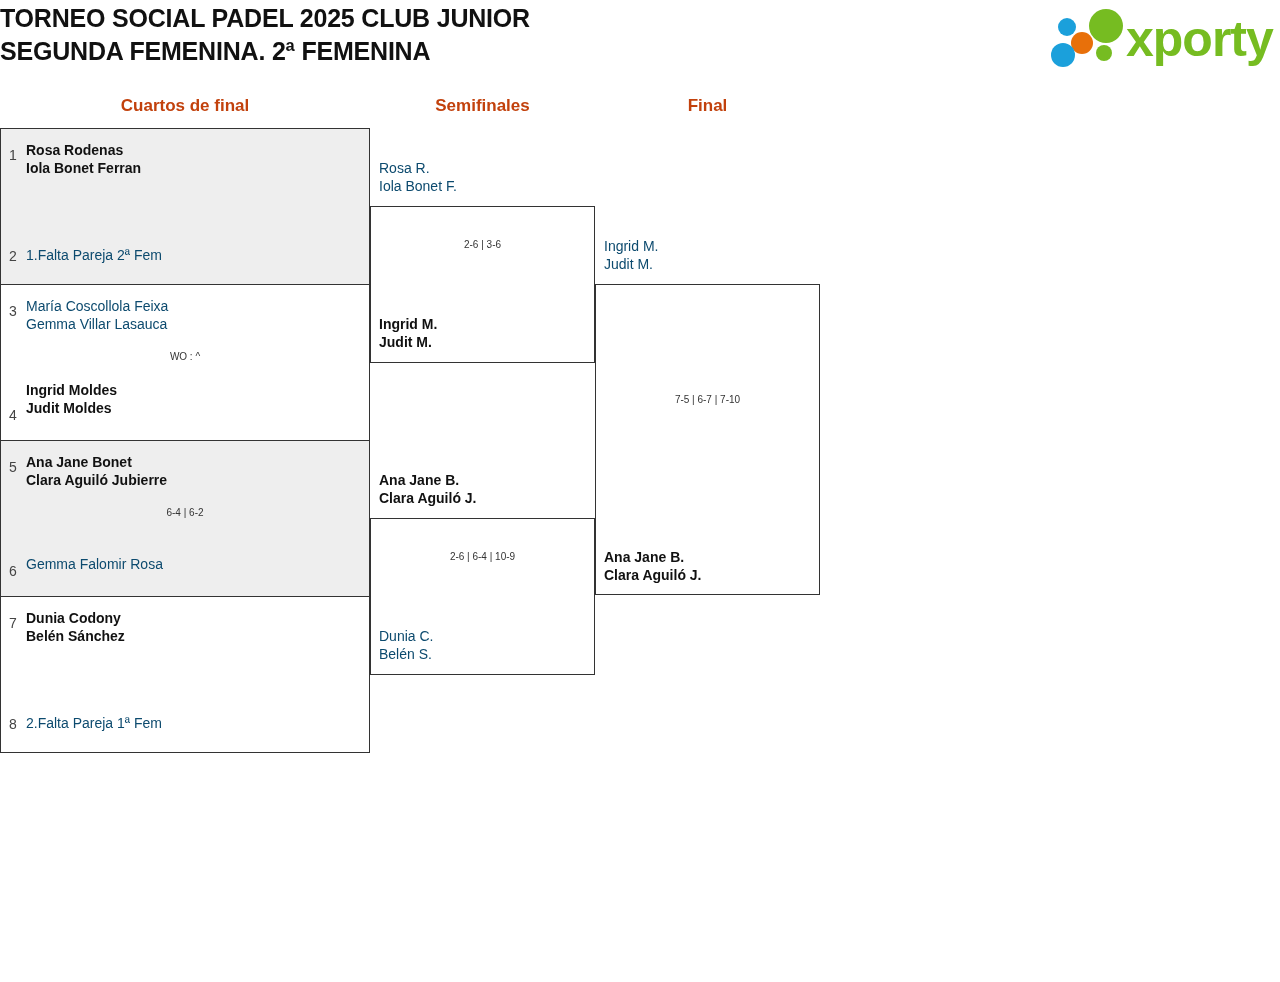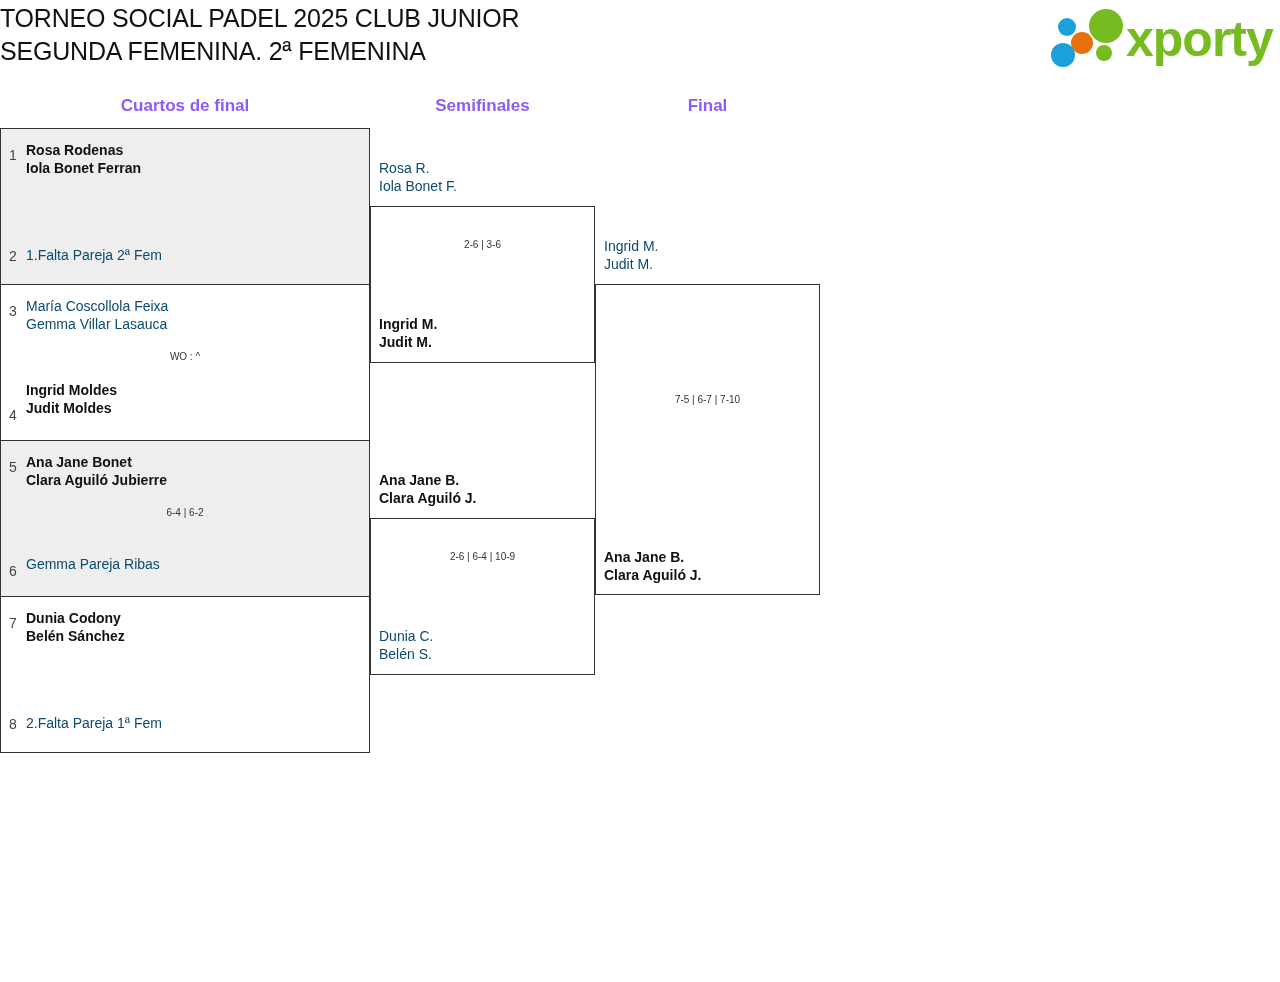--- a/index.html
+++ b/index.html
@@ -22,42 +22,42 @@
     position: absolute;
     left: 0; top: 0;
     width: 1280px;
     height: 76px;
   }
   .title {
     position: absolute;
     left: 0; top: 2px;
     width: 900px;
     font-size: 25px;
-    font-weight: normal;
+    font-weight: bold;
     line-height: 33px;
     letter-spacing: -0.2px;
     color: #111111;
   }
   .title .line { display: block; white-space: nowrap; }
 
   
   .logo {
     position: absolute;
     left: 1048px; top: 5px;
     width: 228px;
     height: 64px;
   }
   .logo svg { display: block; }
 
   
   .round-head {
     position: absolute;
     font-size: 17px;
     font-weight: bold;
-    color: #8b5cf6;
+    color: #c2410c;
     text-align: center;
     white-space: nowrap;
   }
   #round-head-0 { left: 0px;   top: 96px; width: 370px; }
   #round-head-1 { left: 370px; top: 96px; width: 225px; }
   #round-head-2 { left: 595px; top: 96px; width: 225px; }
 
   
   .bracket {
     position: absolute;
@@ -184,21 +184,21 @@
 
   <div class="match r1 shaded" style="top:440px;">
     <span class="seed seed-top">5</span>
     <span class="team team-top winner">
       <span class="nm">Ana Jane Bonet</span>
       <span class="nm">Clara Aguiló Jubierre</span>
     </span>
     <span class="score">6-4 | 6-2</span>
     <span class="seed seed-bot">6</span>
     <span class="team team-bot">
-      <span class="nm">Gemma Pareja Ribas</span>
+      <span class="nm">Gemma Falomir Rosa</span>
     </span>
   </div>
 
   <div class="match r1" style="top:596px;">
     <span class="seed seed-top">7</span>
     <span class="team team-top winner">
       <span class="nm">Dunia Codony</span>
       <span class="nm">Belén Sánchez</span>
     </span>
     <span class="score"></span>

